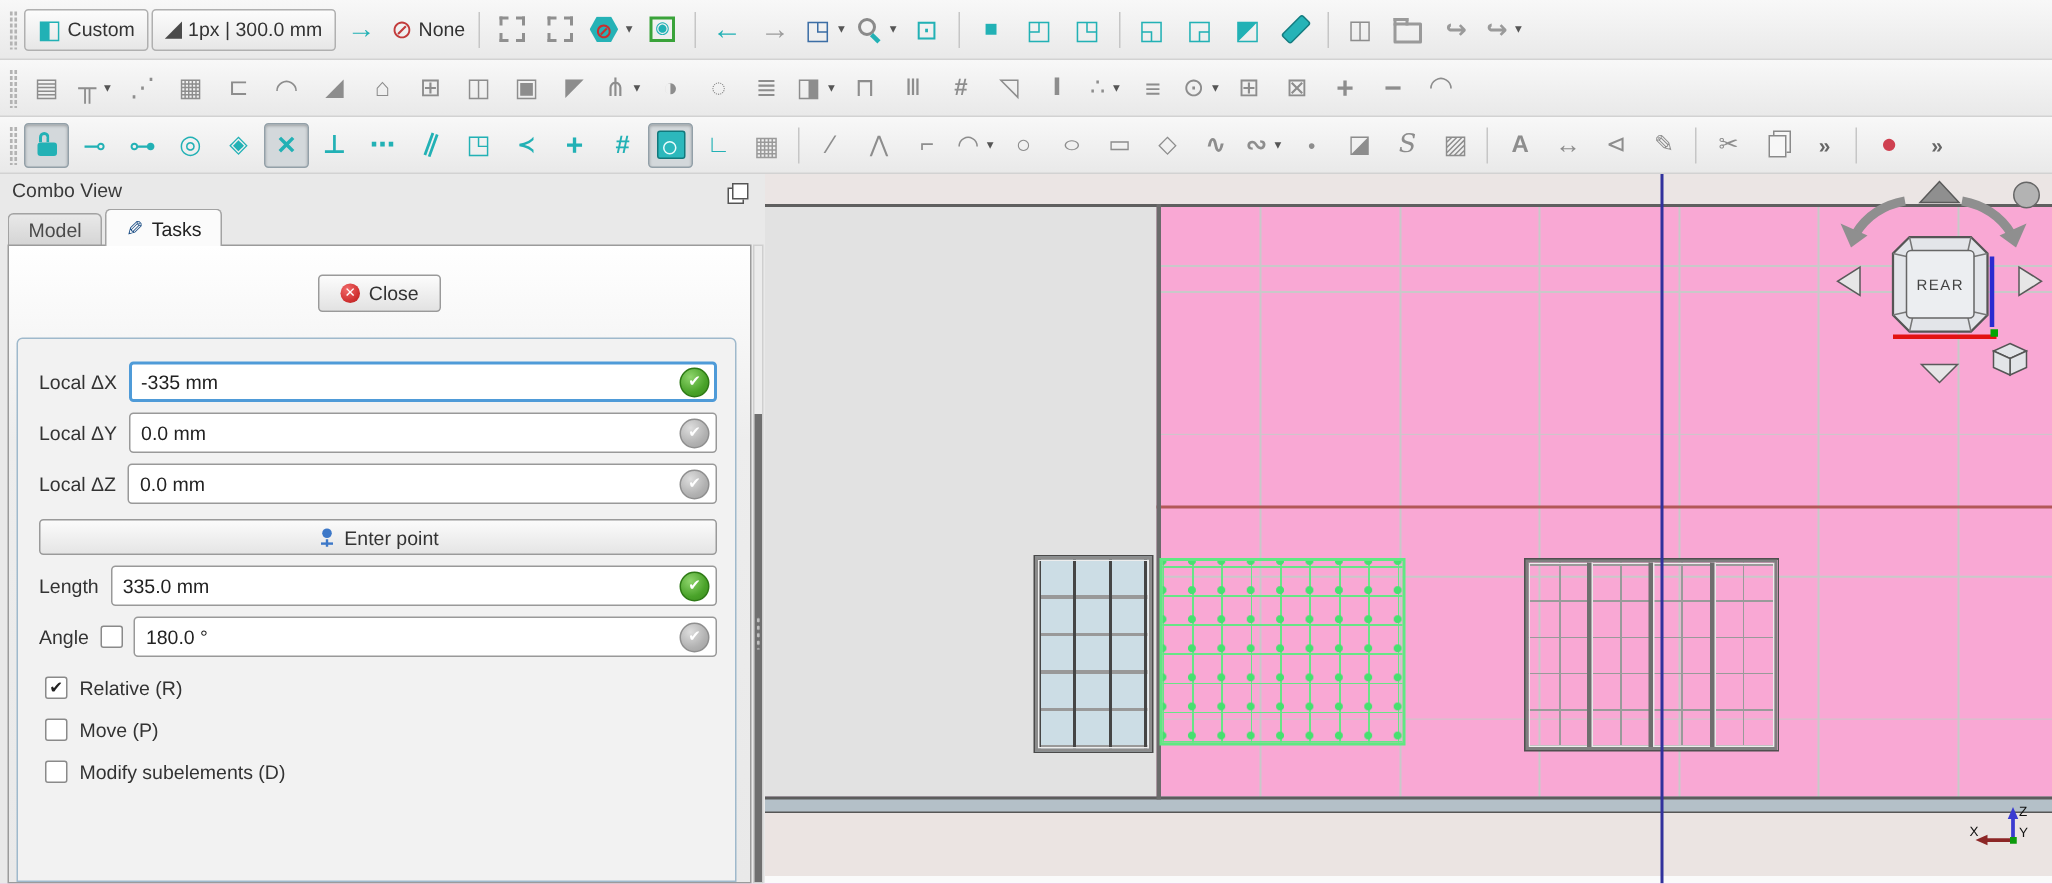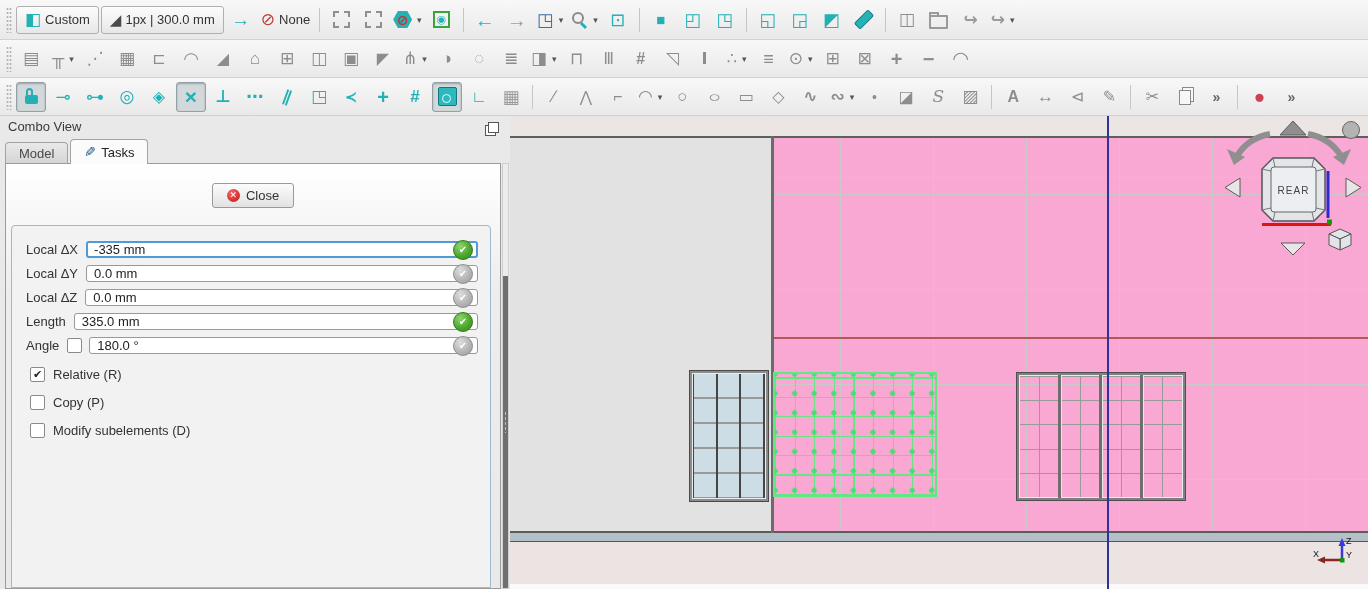--- a/index.html
+++ b/index.html
@@ -71,21 +71,21 @@
            background:#f2f2f2;overflow:hidden;}
   .movehdr{display:flex;align-items:center;gap:7px;height:23px;padding:0 5px 0 7px;
            background:linear-gradient(180deg,#62b9e9,#3d96d4);border-radius:3px 3px 0 0;
            color:#fff;font-weight:bold;font-size:13.5px;}
   .collapse{margin-left:auto;width:16px;height:16px;border-radius:8px;background:#f2f8fc;display:flex;
             align-items:center;justify-content:center;}
   .collapse span{color:#1f6fb5;font-size:12px;font-weight:bold;transform:rotate(90deg);display:inline-block;}
   .movebody{padding:8px 10px 0 12px;}
   .frow{display:flex;align-items:center;margin:7px 2px;}
   .flabel{color:#333;margin-right:8px;white-space:nowrap;}
-  .ibox{position:relative;flex:1;height:17px;}
+  .ibox{position:relative;flex:1;height:27px;}
   .ibox input{width:100%;height:100%;box-sizing:border-box;border:1px solid #999;border-radius:3px;
               background:#fff;padding:0 28px 0 7px;font-size:13px;color:#222;font-family:inherit;}
   .ibox.active input{border:2px solid #4f9bd8;padding-left:6px;}
   .badge{position:absolute;right:5px;top:50%;transform:translateY(-50%);width:18px;height:18px;border-radius:50%;
          display:flex;align-items:center;justify-content:center;color:#fff;font-size:10px;}
   .badge.green{background:radial-gradient(circle at 35% 30%,#8fd56d,#4aa32a 60%,#3a8c1e);border:1px solid #2e7a16;}
   .badge.gray{background:radial-gradient(circle at 35% 30%,#dedede,#b2b2b2 60%,#9e9e9e);border:1px solid #8f8f8f;}
   .epbtn{display:flex;align-items:center;justify-content:center;gap:6px;height:22px;margin:10px 2px 2px 2px;
          border:1px solid #9a9a9a;border-radius:3px;background:linear-gradient(180deg,#fbfbfb,#e5e5e5);
          font-size:13px;color:#333;cursor:default;}
@@ -474,20 +474,28 @@
             <span class="badge gray">✔</span>
           </span>
         </div>
         <div class="frow">
           <span class="flabel">Local ΔZ</span>
           <span class="ibox">
             <input readonly="" value="0.0 mm" style="">
             <span class="badge gray">✔</span>
           </span>
         </div>
+        <div class="epbtn">
+          <svg width="12" height="14" viewBox="0 0 12 14">
+            <circle cx="6" cy="4.5" r="3.2" fill="#3d78c8"></circle>
+            <rect x="5.2" y="8.5" width="1.6" height="5" fill="#3d78c8"></rect>
+            <rect x="2" y="10.6" width="8" height="1.6" fill="#3d78c8"></rect>
+          </svg>
+          <span>Enter point</span>
+        </div>
         <div class="frow">
           <span class="flabel">Length</span>
           <span class="ibox">
             <input readonly="" value="335.0 mm" style="">
             <span class="badge green">✔</span>
           </span>
         </div>
         <div class="frow">
           <span class="flabel">Angle</span>
           <span class="cbx" style="margin-right:7px"></span>
@@ -495,21 +503,21 @@
             <input readonly="" value="180.0 °" style="">
             <span class="badge gray">✔</span>
           </span>
         </div>
         <div class="orow">
           <span class="cbx">✔</span>
           <span class="olabel">Relative (R)</span>
         </div>
         <div class="orow">
           <span class="cbx"></span>
-          <span class="olabel">Copy (P)</span>
+          <span class="olabel">Move (P)</span>
         </div>
         <div class="orow">
           <span class="cbx"></span>
           <span class="olabel">Modify subelements (D)</span>
         </div>
       </div>
     </div>
   </div>
   <div class="cv-scroll">
     <div class="cv-thumb">

